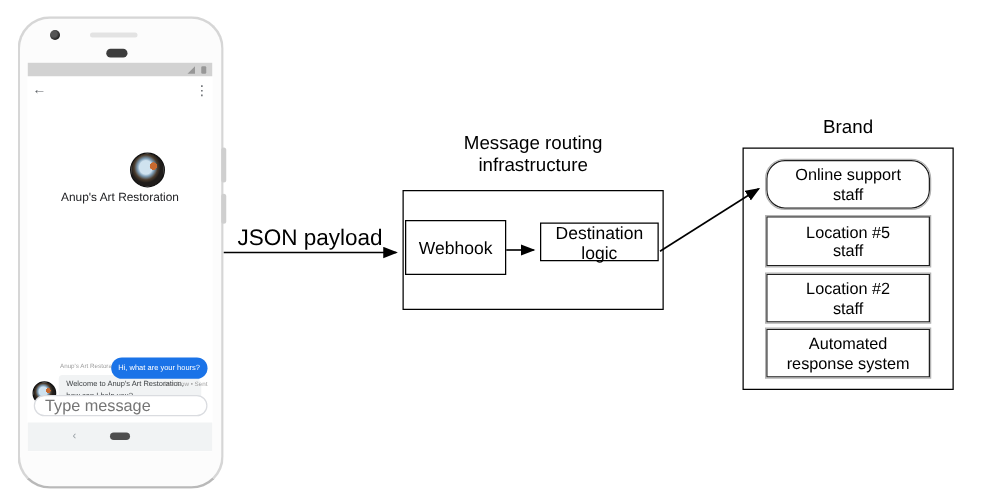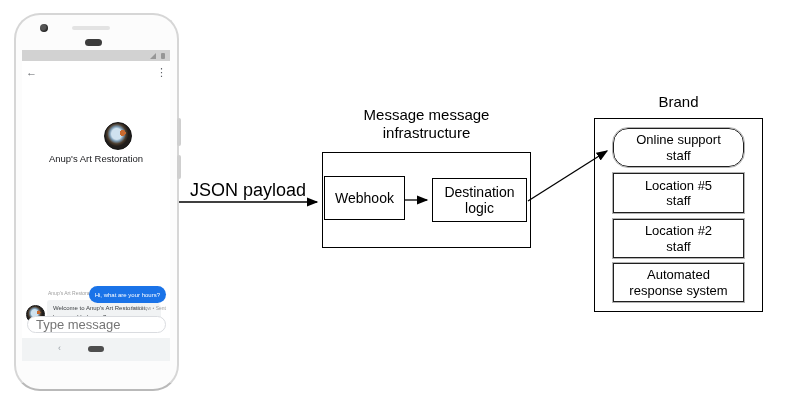--- a/index.html
+++ b/index.html
@@ -77,21 +77,21 @@
 
   .outer-box { border:1.5px solid #000; background:#fff; }
   .routing-box { left:322px; top:152px; width:209px; height:96px; }
   .brand-box { left:594px; top:118px; width:169px; height:194px; }
 
   .node {
     border:1.5px solid #000; background:#fff; display:flex; align-items:center; justify-content:center;
     text-align:center; font-size:14px; line-height:16px; white-space:pre-line;
   }
   .webhook-box { left:324px; top:164px; width:81px; height:44px;margin-top:12px; }
-  .destination-box { left:432px; top:178px; width:95px; height:44px; }
+  .destination-box { left:432px; top:178px; width:95px; height:31px; }
 
   .brand-item {
     border:1px solid #1f1f1f; outline:1px solid #b3b3b3; background:#fff;
     left:613px; width:131px; display:flex; align-items:center; justify-content:center;
     text-align:center; font-size:13px; line-height:15.5px; white-space:pre-line;
   }
   .bi-0 { top:128px; height:39px;border-radius:15px; }
   .bi-1 { top:173px; height:40px; }
   .bi-2 { top:219px; height:39px; }
   .bi-3 { top:263px; height:39px; }
@@ -138,21 +138,21 @@
     </div>
 
     <div class="abs navbar">
       <div class="abs nav-back">‹</div>
       <div class="abs home-pill"></div>
     </div>
   </div>
 
   <div class="abs dlabel payload-label">JSON payload</div>
 
-  <div class="abs section-title routing-title">Message message
+  <div class="abs section-title routing-title">Message routing
 infrastructure</div>
   <div class="abs outer-box routing-box"></div>
   <div class="abs node webhook-box">Webhook</div>
   <div class="abs node destination-box">Destination
 logic</div>
 
   <div class="abs section-title brand-title">Brand</div>
   <div class="abs outer-box brand-box"></div>
   <div class="abs brand-item bi-0">Online support
 staff</div>

